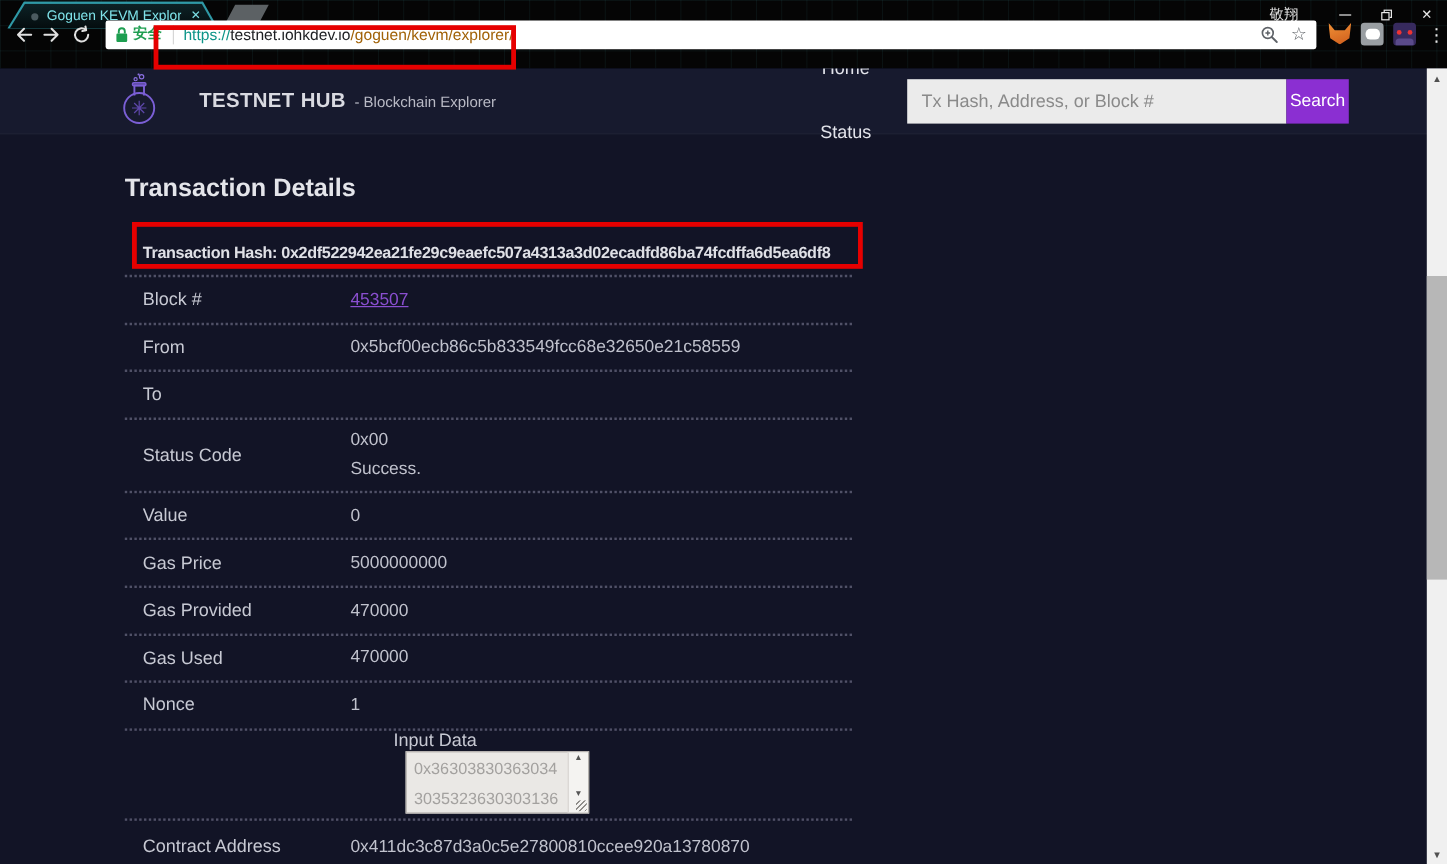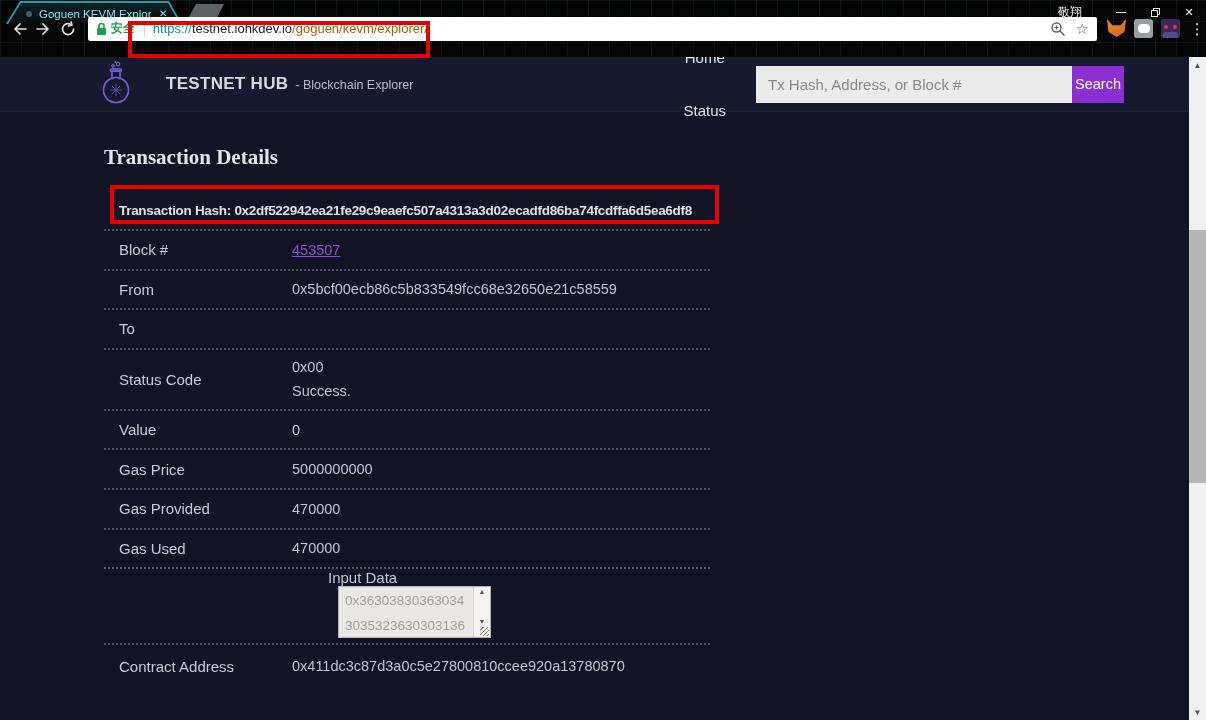--- a/index.html
+++ b/index.html
@@ -85,21 +85,21 @@
     width:316px; height:37px; background:#ebebeb; border:none; outline:none;
     font-family:"Liberation Sans",sans-serif; font-size:15px; color:#333; padding:0 12px;
   }
   .search-input::placeholder { color:#8a8a8a; }
   .search-btn {
     width:52px; height:37px; background:#8b2fd2; color:#fff; border:none;
     font-family:"Liberation Sans",sans-serif; font-size:14.5px; cursor:pointer;
   }
 
   .content { padding-left:104px; }
-  .page-title { color:#e4e5ea; font-size:21px; font-weight:bold; margin-top:33px; height:27px;font-family:Liberation Serif, serif; }
+  .page-title { color:#e4e5ea; font-size:21px; font-weight:bold; margin-top:33px; height:27px; }
 
   .tx-table { width:606px; margin-top:20px; }
   .trow { display:flex; align-items:center; border-bottom:2px dotted rgba(158,156,184,0.45); padding-left:15px; }
   .trow.h-norm { height:39.6px; }
   .trow.h-hash { height:39px; }
   .trow.h-status { height:61px; }
   .trow.h-input { height:75.5px;flex-direction:column; }
   .trow.h-last { height:43px; border-bottom:none; }
   .hash-line { color:#dfe0e6; font-weight:bold; font-size:13.5px; letter-spacing:-0.3px; white-space:nowrap; }
   .tlabel { width:173px; flex-shrink:0; color:#c7c9d3; font-size:15px; }
@@ -286,20 +286,24 @@
       <div class="trow h-norm">
         <div class="tlabel">Gas Provided</div>
         <div class="tvalue">470000</div>
       </div>
 
       <div class="trow h-norm">
         <div class="tlabel">Gas Used</div>
         <div class="tvalue">470000</div>
       </div>
 
+      <div class="trow h-norm">
+        <div class="tlabel">Nonce</div>
+        <div class="tvalue">1</div>
+      </div>
 
       <div class="trow h-input">
         <div class="tlabel">Input Data</div>
         <div class="ta-wrap">
           <textarea class="ta" spellcheck="false" style="">0x3630383036303430353236303031363030</textarea>
           <div class="ta-sb">
             <div class="sb-up">▲</div>
             <div class="sb-dn">▼</div>
           </div>
           <div class="ta-grip"></div>

